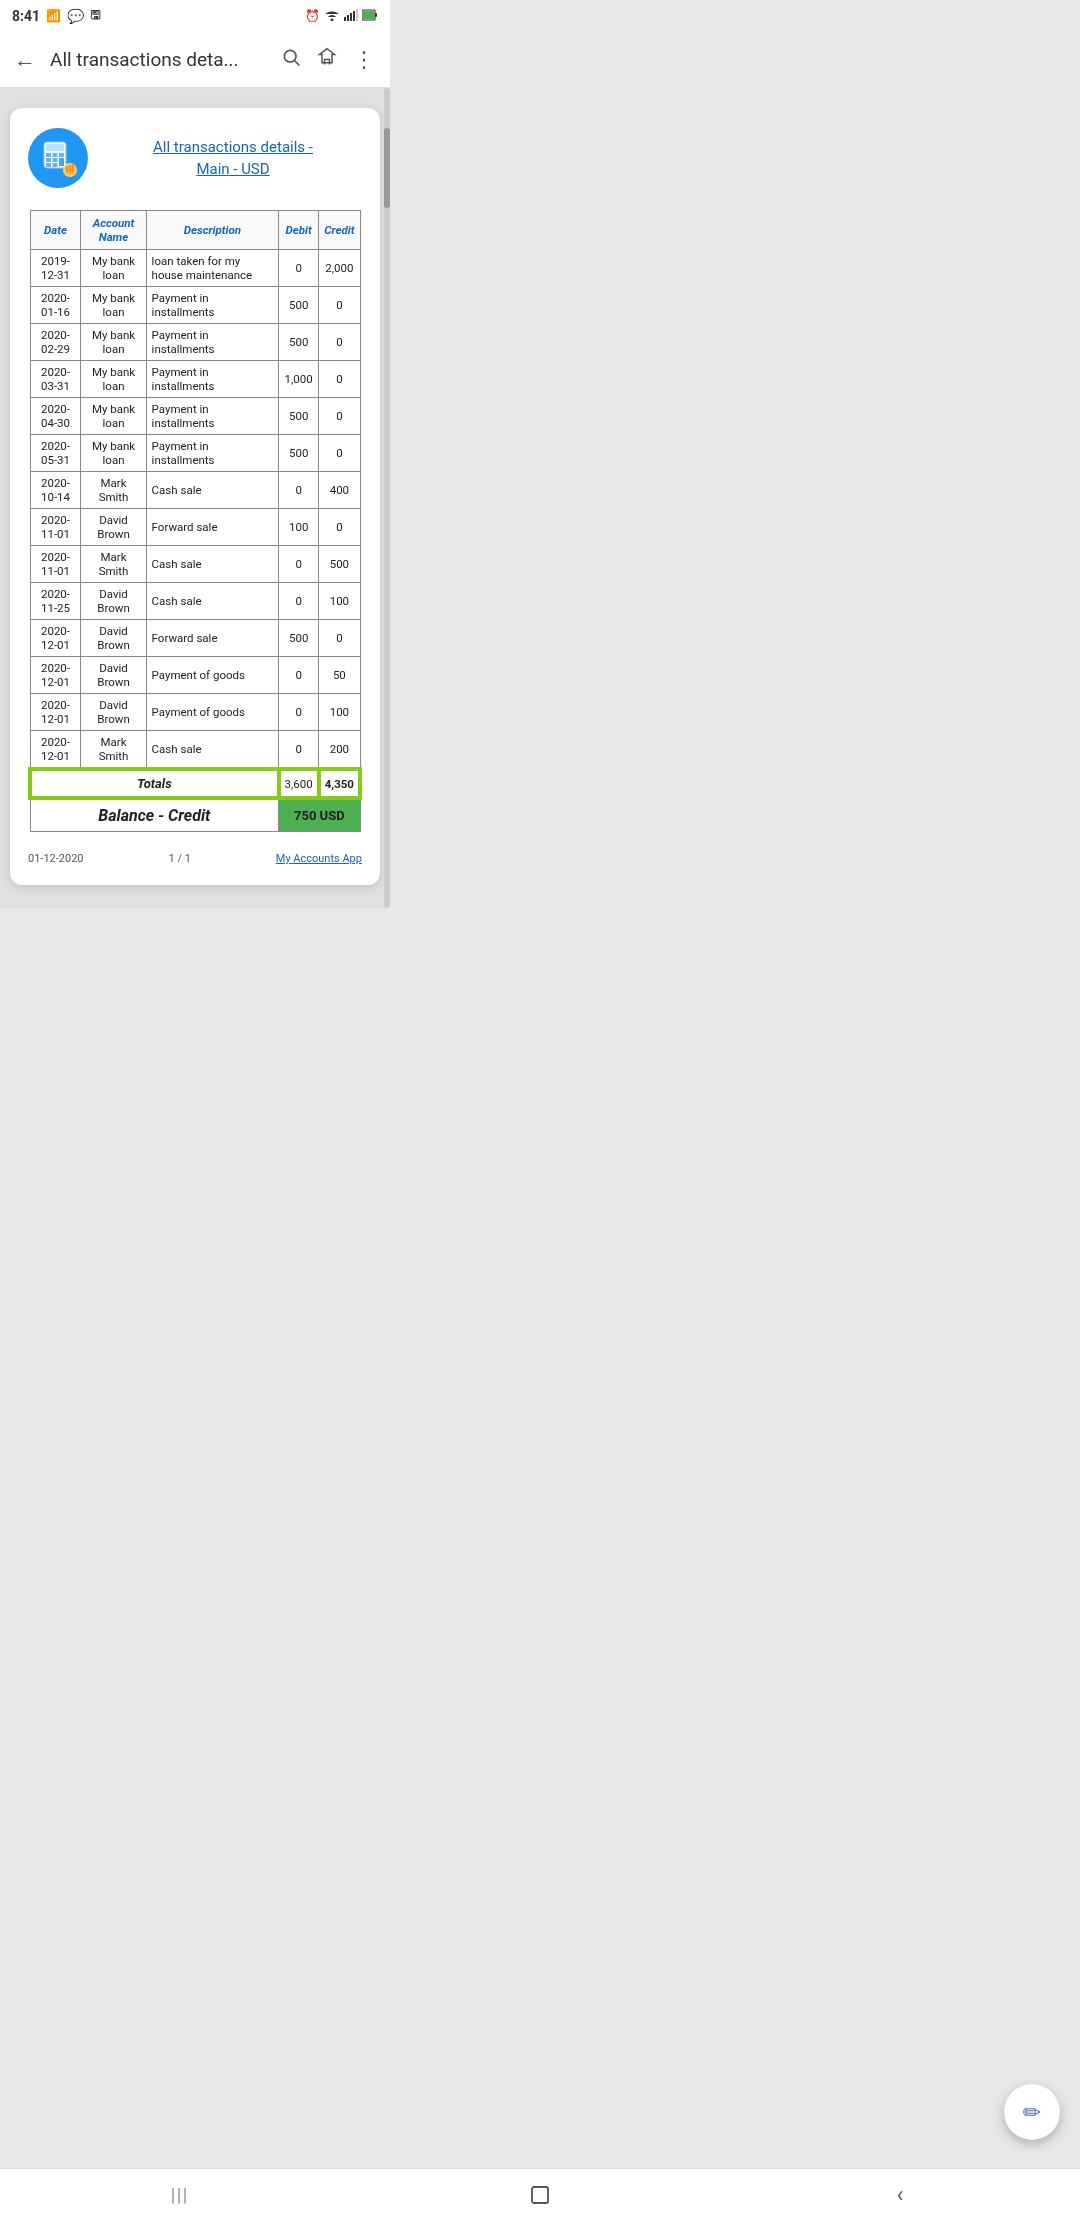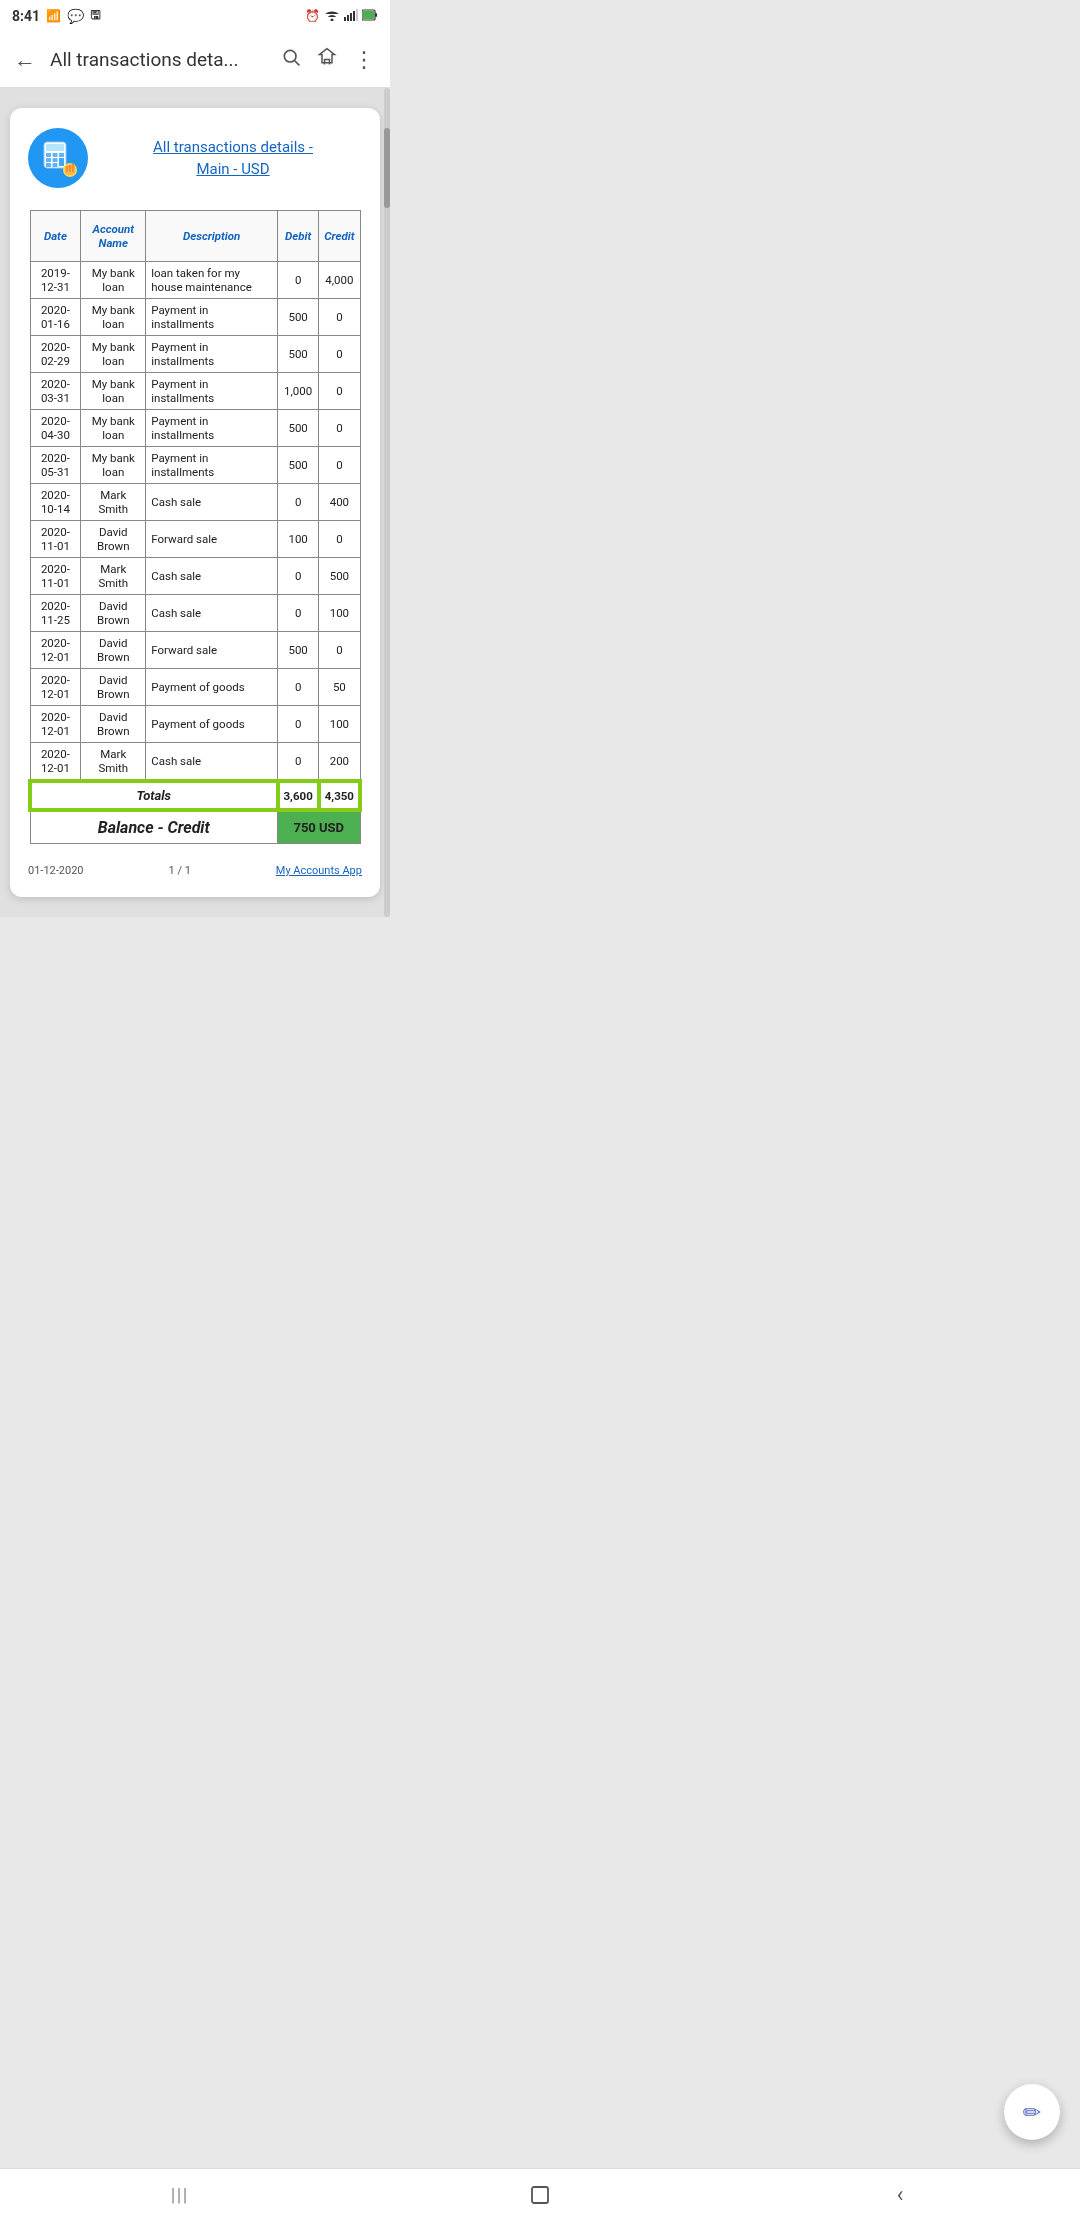--- a/index.html
+++ b/index.html
@@ -126,21 +126,21 @@
     .transactions-table {
       width: 100%;
       border-collapse: collapse;
       font-size: 11.5px;
     }
     .transactions-table th {
       color: #1565C0;
       font-style: italic;
       font-weight: bold;
       border: 1px solid #888;
-      padding: 11px 4px;
+      padding: 5px 4px;
       text-align: center;
       background: #f9f9f9;
     }
     .transactions-table td {
       border: 1px solid #888;
       padding: 4px 4px;
       text-align: center;
       color: #222;
     }
     .transactions-table td.desc {
@@ -153,21 +153,21 @@
     }
     .totals-label {
       text-align: center;
       color: #1565C0;
       font-style: italic;
       font-weight: bold;
       font-size: 13px;
     }
     .totals-debit {
       color: #d32f2f;
-      font-weight: bold;
+      font-weight: normal;
       text-align: center;
     }
     .totals-credit {
       color: #388e3c;
       font-weight: bold;
       text-align: center;
     }
     .balance-row td {
       border: 1px solid #888;
       padding: 6px 4px;
@@ -369,21 +369,21 @@
           <th>Credit</th>
         </tr>
       </thead>
       <tbody id="table-body">
 
       <tr>
       <td>2019-12-31</td>
       <td>My bank loan</td>
       <td class="desc">loan taken for my house maintenance</td>
       <td>0</td>
-      <td>4,000</td>
+      <td>2,000</td>
     </tr>
           <tr>
       <td>2020-01-16</td>
       <td>My bank loan</td>
       <td class="desc">Payment in installments</td>
       <td>500</td>
       <td>0</td>
     </tr>
           <tr>
       <td>2020-02-29</td>

